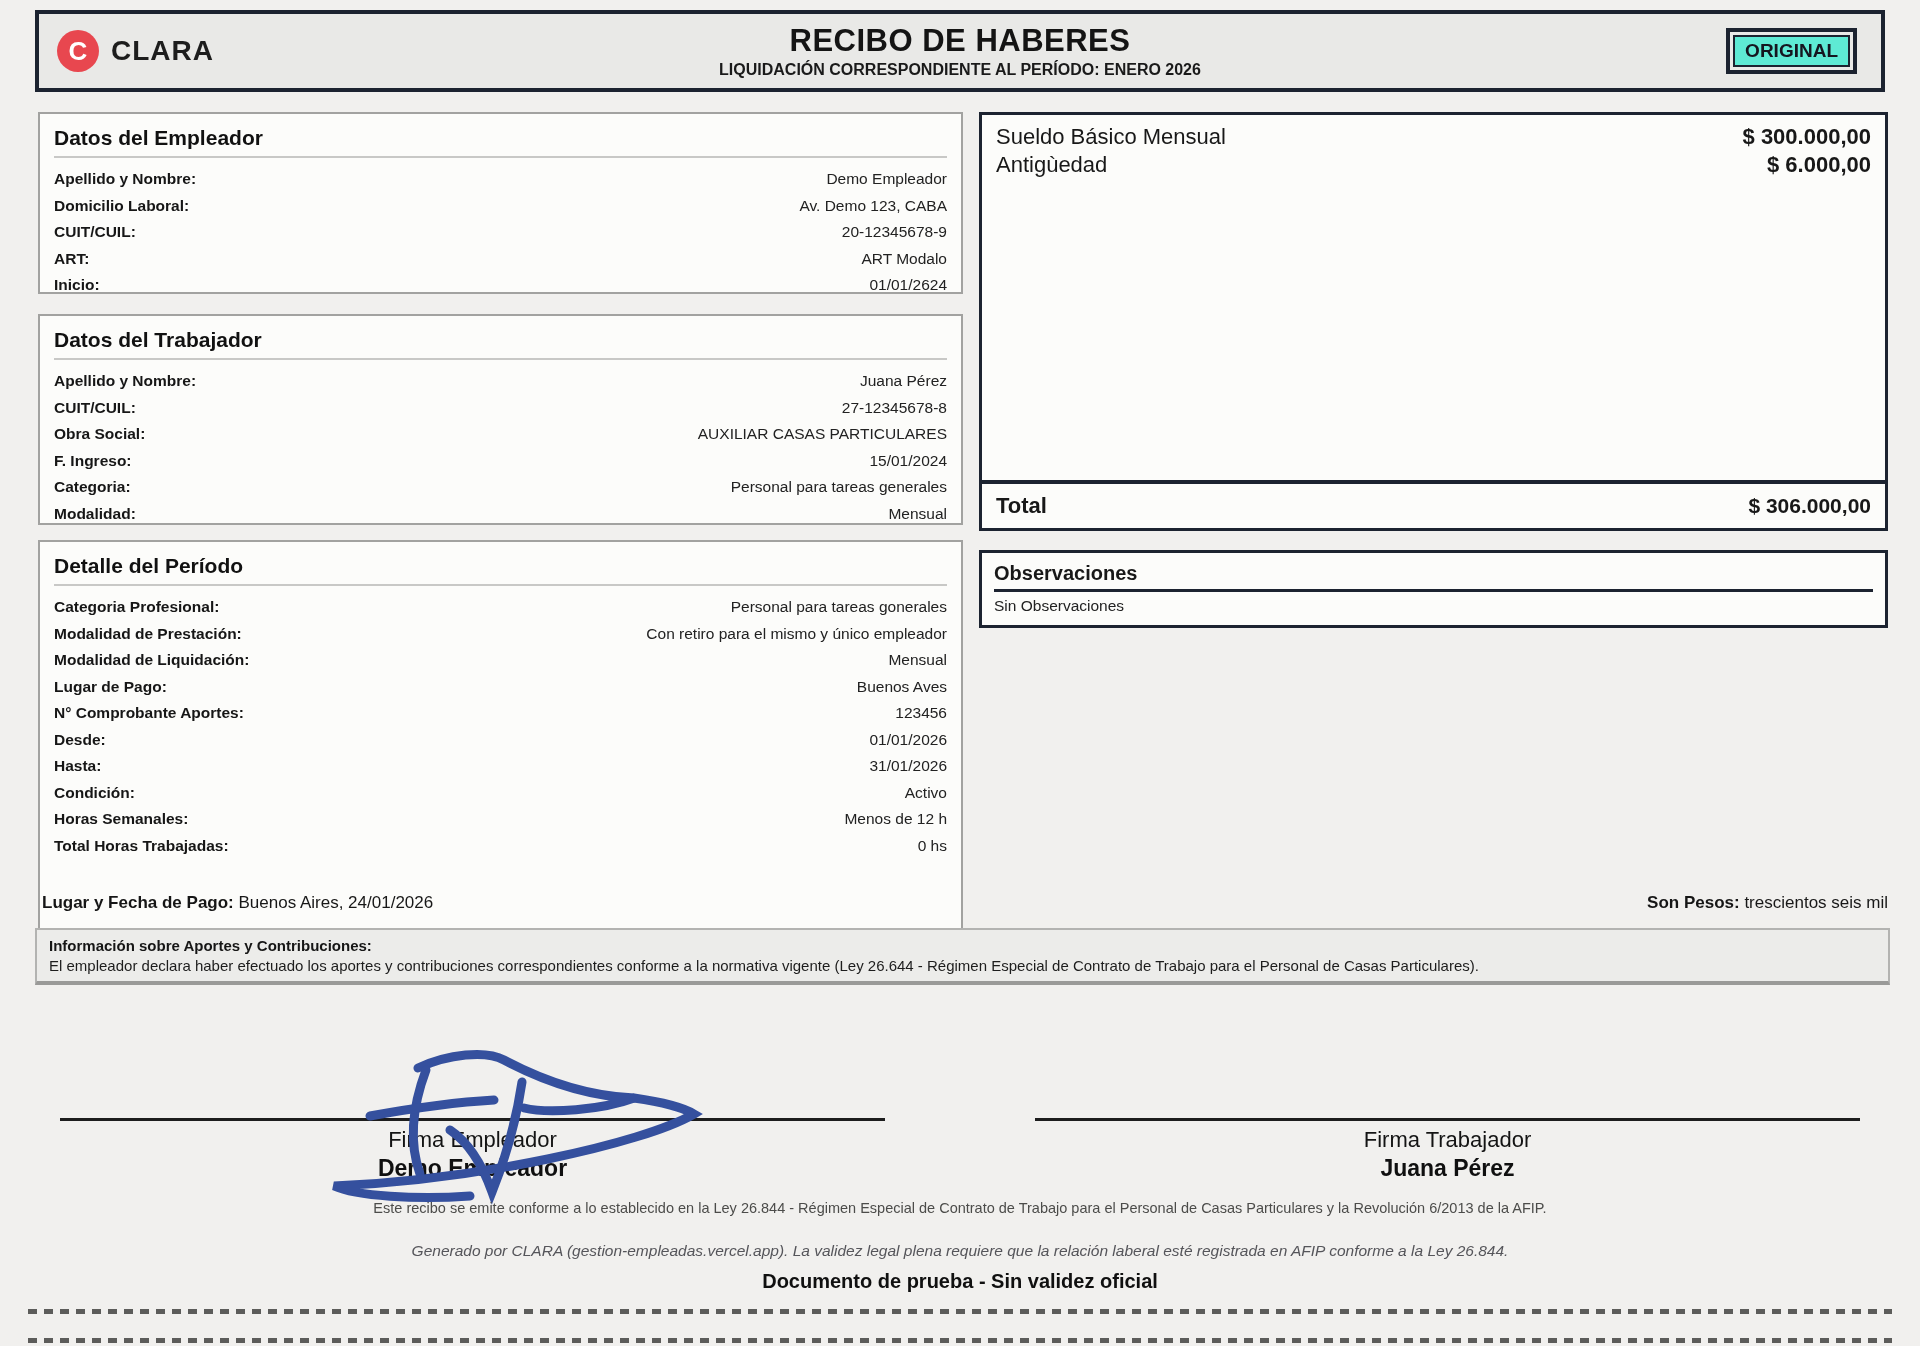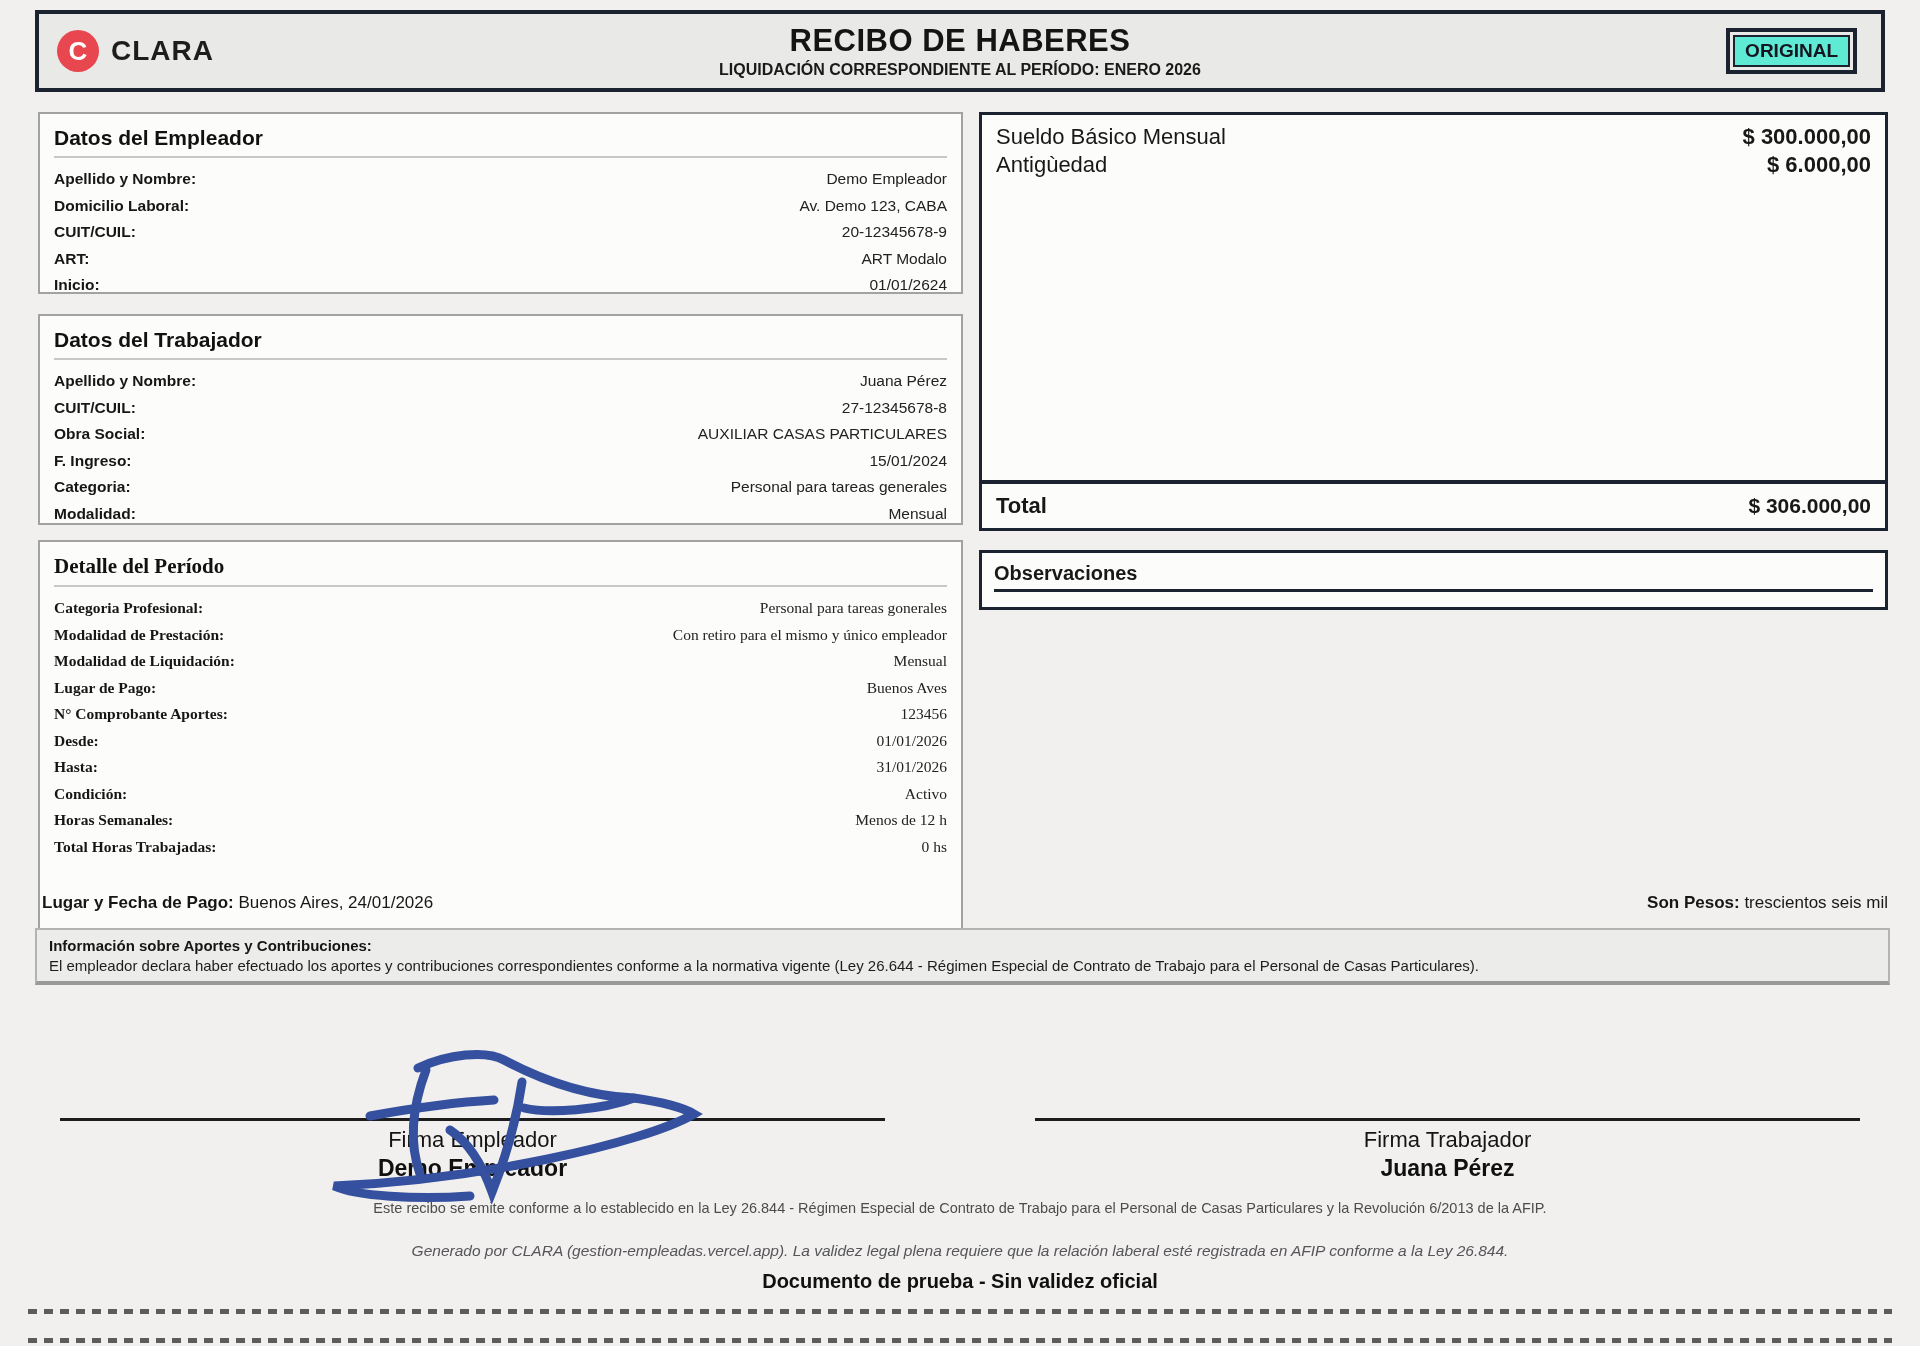--- a/index.html
+++ b/index.html
@@ -41,21 +41,21 @@
     background:#fcfcfa;
     border:2px solid #a2a2a0;
     padding:12px 14px 8px 14px;
   }
   .box-title { font-size:21px; font-weight:bold; color:#111; padding-bottom:6px; border-bottom:2px solid #c8c8c6; margin-bottom:8px; }
   .row { display:flex; justify-content:space-between; align-items:baseline; line-height:26.5px; font-size:15.5px; }
   .lbl { font-weight:bold; color:#161616; }
   .val { text-align:right; color:#222; }
   .box-employer { height:182px; margin-bottom:20px; }
   .box-worker   { height:211px; margin-bottom:15px; }
-  .box-period   { height:392px;font-family:Liberation Serif, serif; }
+  .box-period   { height:392px; }
   
   .box-remu {
     background:#fcfcfa; border:3px solid #1c2330; padding:0; height:419px;
     display:flex; flex-direction:column;
   }
   .remu-title { font-size:21px; font-weight:bold; padding:9px 14px 7px; border-bottom:3px solid #1c2330; }
   .remu-items { flex:1; padding:8px 14px; }
   .remu-row { display:flex; justify-content:space-between; line-height:28px; font-size:22px; }
   .remu-amount { font-weight:bold; }
   .total-row {
@@ -228,20 +228,21 @@
         </div>
       </div>
       <div class="total-row">
         <span class="total-label">Total</span>
         <span class="total-amount">$ 306.000,00</span>
       </div>
     </div>
 
     <div class="box-obs">
       <div class="obs-title">Observaciones</div>
+      <div class="obs-text">Sin Observaciones</div>
     </div>
   </div>
 </div>
 
 <div class="payment-row">
   <div>
     <span class="lbl">Lugar y Fecha de Pago:</span>
     <span>Buenos Aires, 24/01/2026</span>
   </div>
   <div>

